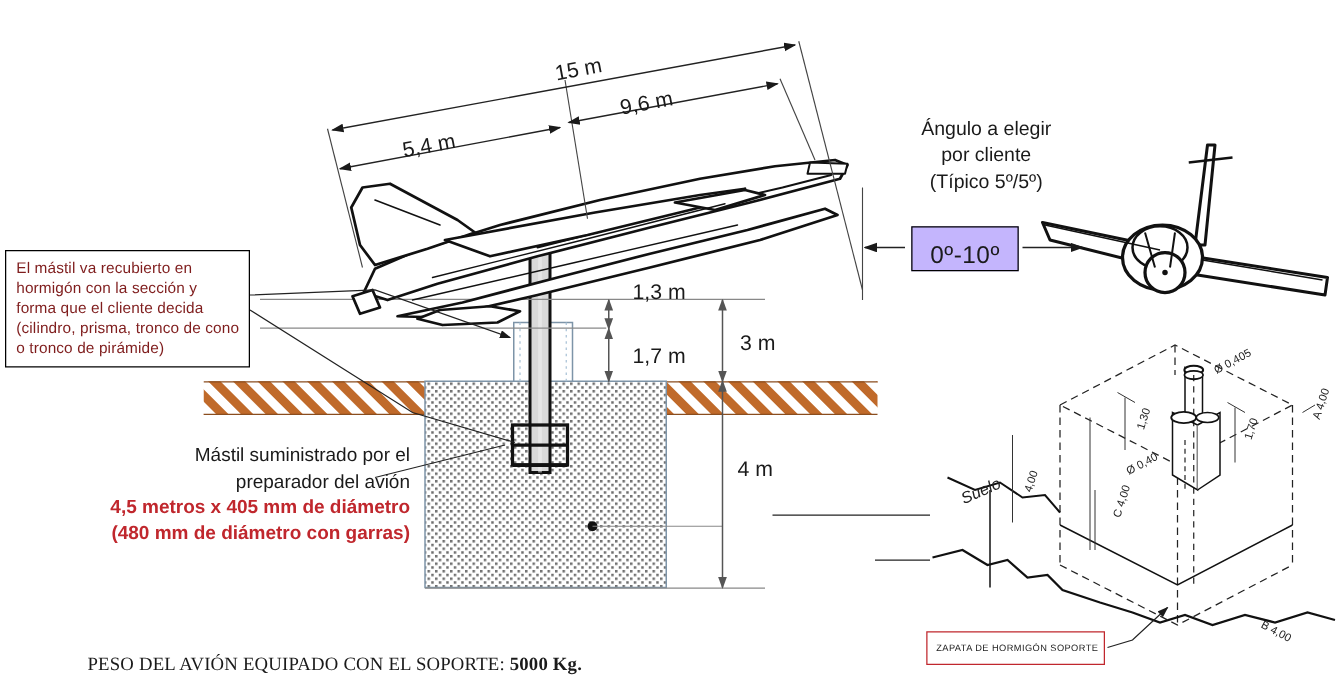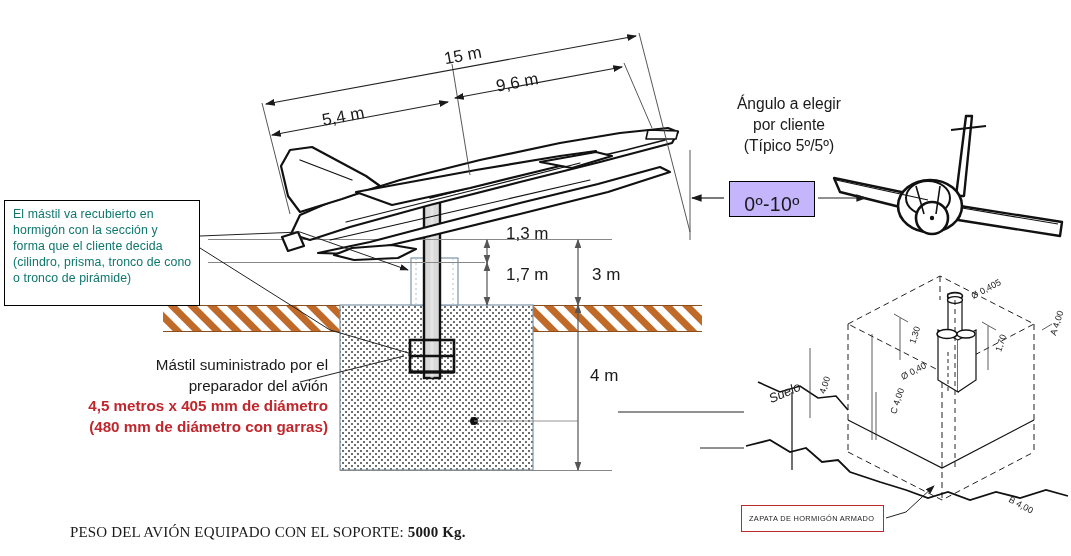--- a/index.html
+++ b/index.html
@@ -9,24 +9,24 @@
     font-family:"Liberation Sans","DejaVu Sans",sans-serif;
     color:#1a1a1a;
   }
   #stage{position:absolute;inset:0;width:1071px;height:556px;}
   svg{display:block;}
 
   
   .note-box{
     position:absolute;left:4px;top:200px;width:196px;
     border:1.4px solid #000;background:#fff;
-    padding:6px 7px 18px 8px;
+    padding:6px 7px 6px 8px;
     box-sizing:border-box;
     font-size:12.3px;line-height:1.30;letter-spacing:.1px;
-    color:#0f766e;
+    color:#7f1d1d;
   }
 
   
   .mast-caption{
     position:absolute;left:28px;top:355px;width:300px;
     text-align:right;font-size:15.2px;line-height:1.35;
   }
   .mast-caption .red{color:#c0272d;font-weight:bold;letter-spacing:0px;}
 
   
@@ -293,21 +293,21 @@
   </div>
 
   <div class="dim" style="left:444px;top:46px;transform:rotate(-10.5deg);">15 m</div>
 
   <div class="dim" style="left:496px;top:73px;transform:rotate(-10.5deg);">9,6 m</div>
 
   <div class="dim" style="left:322px;top:107px;transform:rotate(-10.5deg);">5,4 m</div>
 
   <div class="dim" style="left:506px;top:224px;">1,3 m</div>
 
-  <div class="dim" style="left:506px;top:265px;">1,7 m</div>
+  <div class="dim" style="left:506px;top:275px;">1,7 m</div>
 
   <div class="dim" style="left:592px;top:249px;margin-top:16px;">3 m</div>
 
   <div class="dim" style="left:590px;top:366px;">4 m</div>
 
   <div class="iso-lbl" style="left:768px;top:385px;transform:rotate(-24deg);font-size:13px;font-style:italic;">Suelo</div>
 
   <div class="iso-lbl" style="left:816px;top:380px;transform:rotate(-72deg);">4,00</div>
 
   <div class="iso-lbl" style="left:884px;top:396px;transform:rotate(-72deg);">C 4,00</div>
@@ -318,20 +318,20 @@
 
   <div class="iso-lbl" style="left:900px;top:366px;transform:rotate(-28deg);">Ø 0,40</div>
 
   <div class="iso-lbl" style="left:970px;top:284px;transform:rotate(-28deg);">Ø 0,405</div>
 
   <div class="iso-lbl" style="left:1044px;top:318px;transform:rotate(-72deg);">A 4,00</div>
 
   <div class="iso-lbl" style="left:1008px;top:500px;transform:rotate(28deg);">B 4,00</div>
 
   <div class="zapata-box">
-    <span>ZAPATA DE HORMIGÓN ARMADO</span>
+    <span>ZAPATA DE HORMIGÓN SOPORTE</span>
   </div>
 
   <div class="footer">
     <span>PESO DEL AVIÓN EQUIPADO CON EL SOPORTE: </span><b>5000 Kg.</b>
   </div>
 
 </div>
 
 </body></html>

